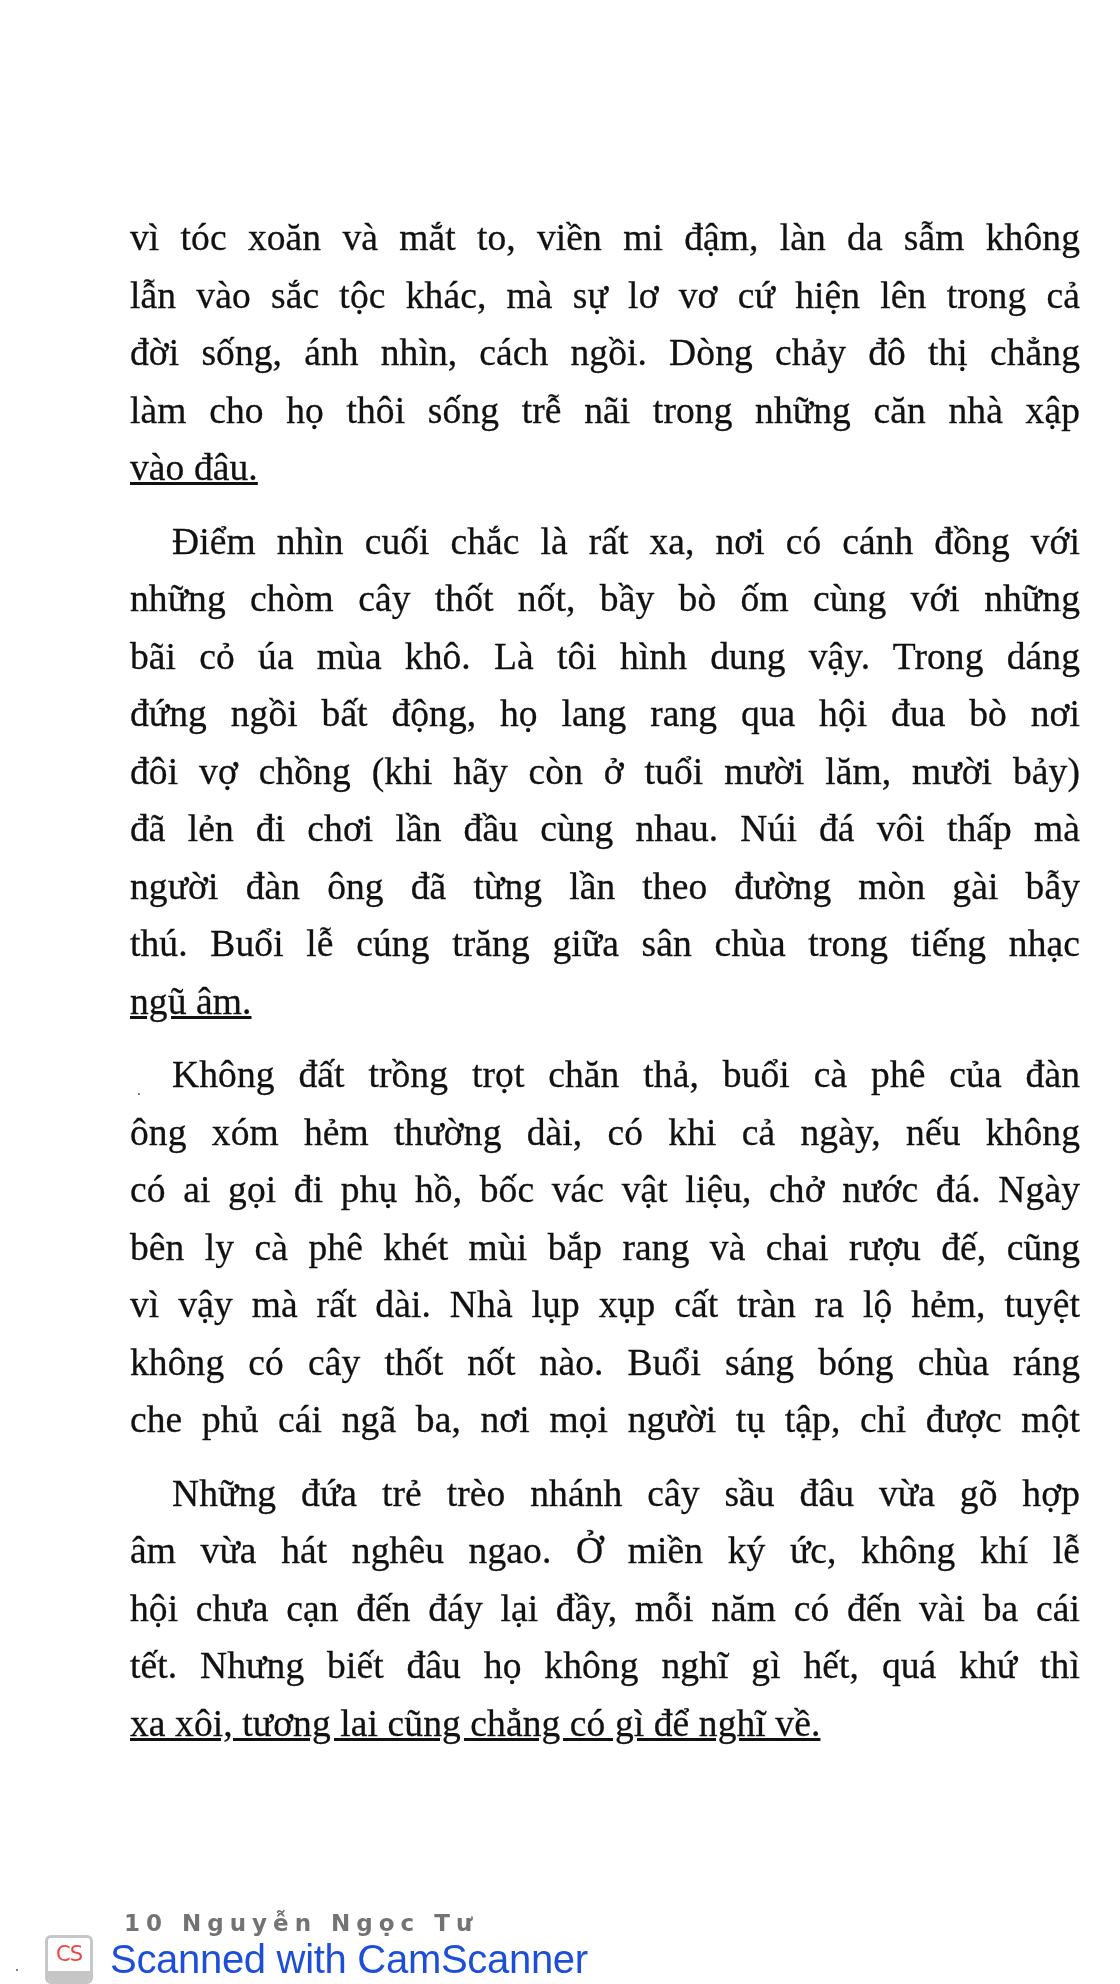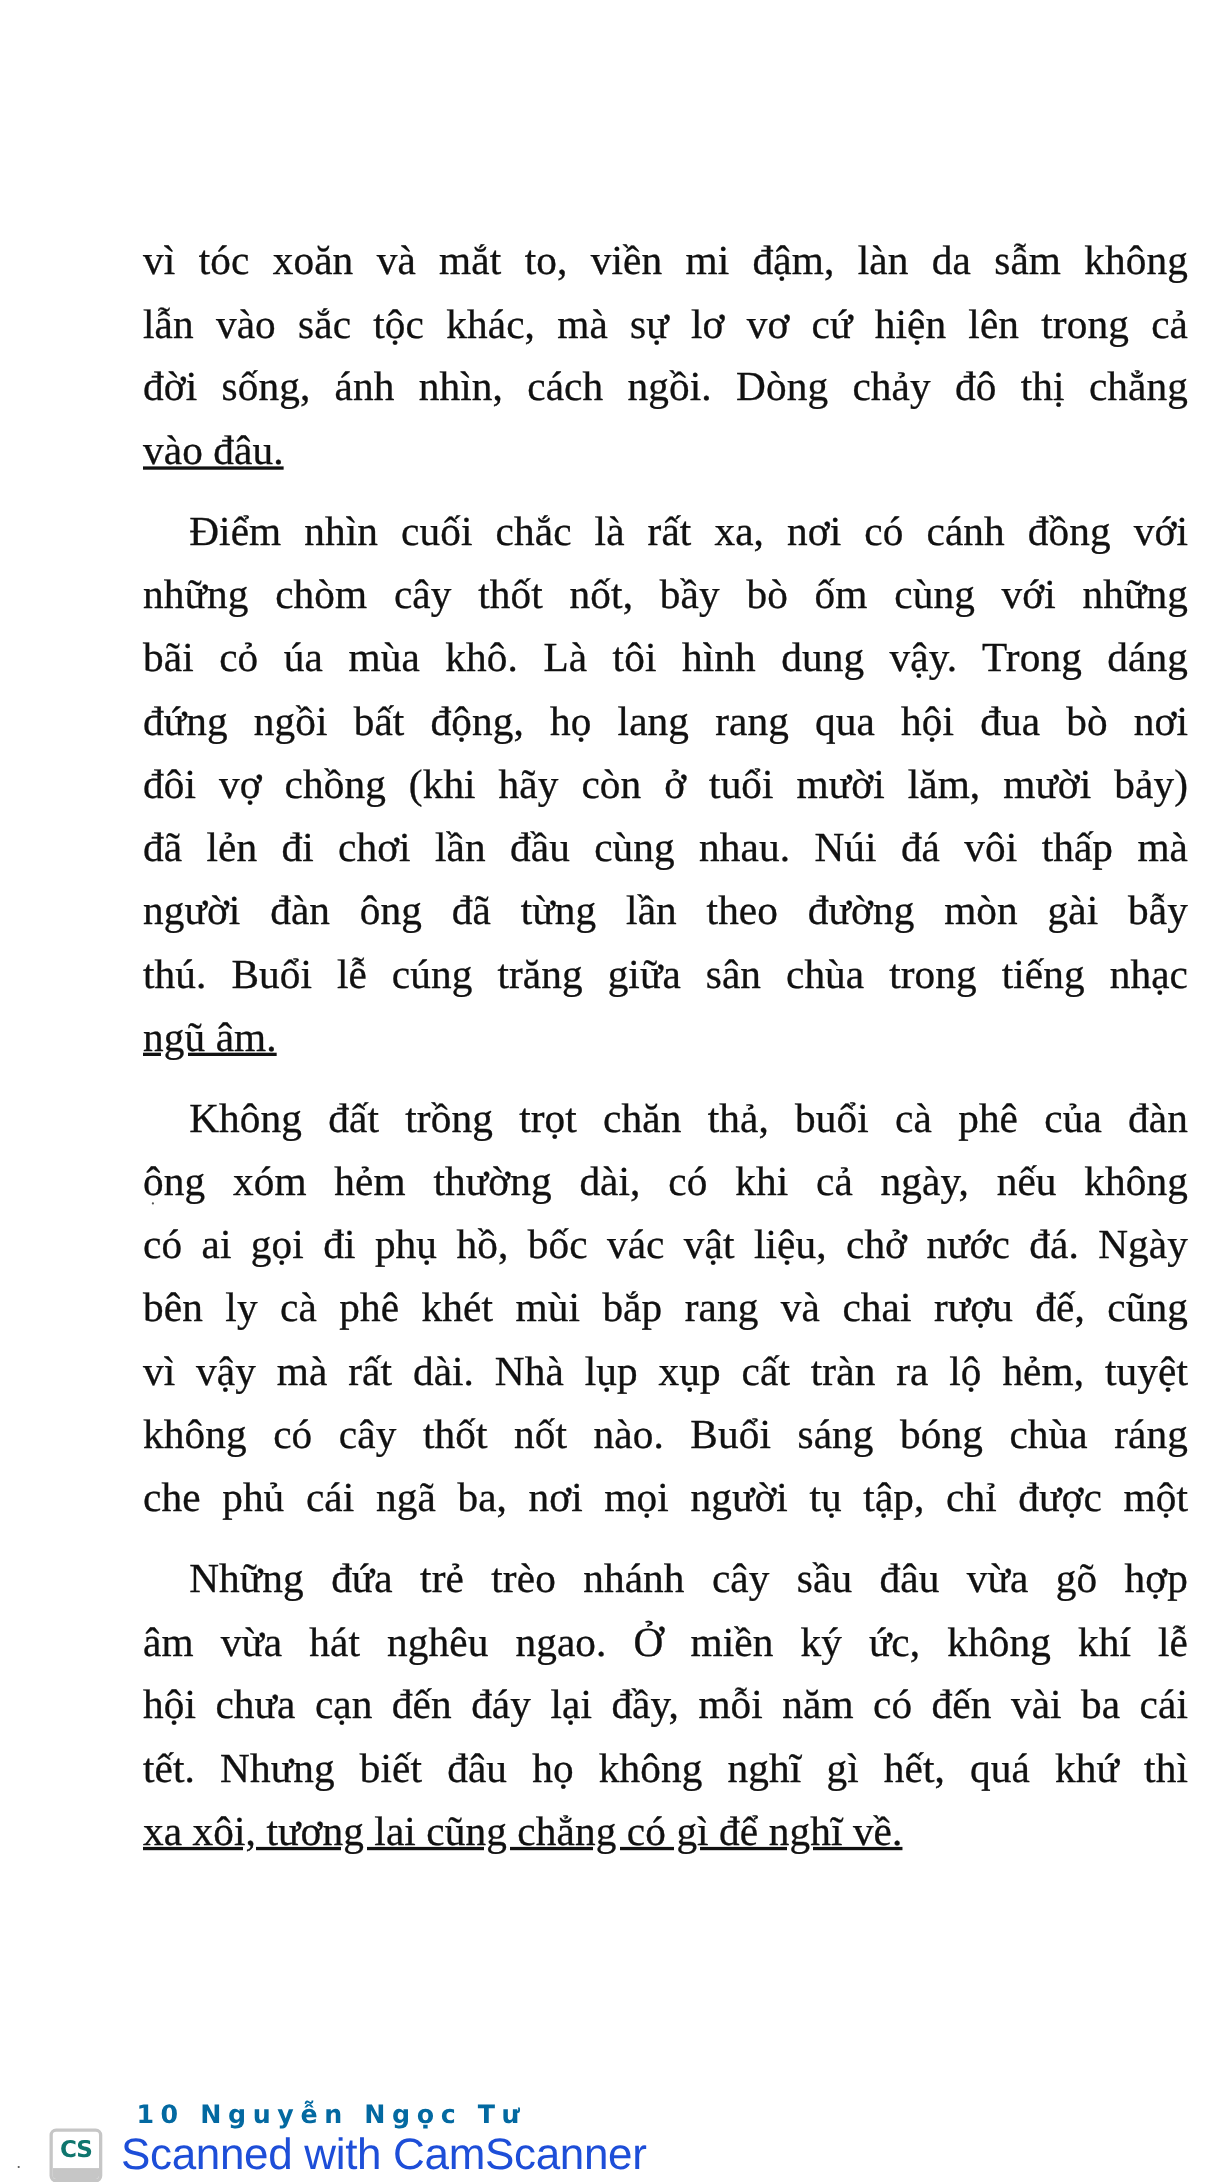--- a/index.html
+++ b/index.html
@@ -51,21 +51,21 @@
       text-decoration: underline;
     }
     .footer {
       position: absolute;
       left: 124px;
       top: 1870px;
       font-family: "DejaVu Sans", sans-serif;
       font-weight: bold;
       font-size: 23px;
       letter-spacing: 6px;
-      color: #0369a1;
+      color: #737373;
       white-space: nowrap;
     }
     .watermark {
       position: absolute;
       left: 45px;
       top: 1894px;
       height: 50px;
       display: flex;
       align-items: center;
       white-space: nowrap;
@@ -80,23 +80,23 @@
       overflow: hidden;
       margin-right: 17px;
       background: #ffffff;
     }
     .cs-logo .cs-text {
       position: absolute;
       left: 0; right: 0;
       top: 4px;
       text-align: center;
       font-family: "DejaVu Sans", sans-serif;
-      font-weight: bold;
+      font-weight: normal;
       font-size: 21px;
-      color: #0f766e;
+      color: #ef4444;
       letter-spacing: -1px;
     }
     .cs-logo .cs-bar {
       position: absolute;
       left: 0; right: 0; bottom: 0;
       height: 10px;
       background: #c6c6c6;
     }
     .wm-text {
       font-family: "Liberation Sans", sans-serif;
@@ -117,20 +117,21 @@
 <body>
 
 <div class="page">
 
   <div class="body-text">
 
     <p class="para">
       <span class="line">vì tóc xoăn và mắt to, viền mi đậm, làn da sẫm không</span>
       <span class="line">lẫn vào sắc tộc khác, mà sự lơ vơ cứ hiện lên trong cả</span>
       <span class="line">đời sống, ánh nhìn, cách ngồi. Dòng chảy đô thị chẳng</span>
+      <span class="line">làm cho họ thôi sống trễ nãi trong những căn nhà xập</span>
       <span class="line last">vào đâu.</span>
     </p>
 
     <p class="para">
       <span class="line indent">Điểm nhìn cuối chắc là rất xa, nơi có cánh đồng với</span>
       <span class="line">những chòm cây thốt nốt, bầy bò ốm cùng với những</span>
       <span class="line">bãi cỏ úa mùa khô. Là tôi hình dung vậy. Trong dáng</span>
       <span class="line">đứng ngồi bất động, họ lang rang qua hội đua bò nơi</span>
       <span class="line">đôi vợ chồng (khi hãy còn ở tuổi mười lăm, mười bảy)</span>
       <span class="line">đã lẻn đi chơi lần đầu cùng nhau. Núi đá vôi thấp mà</span>

